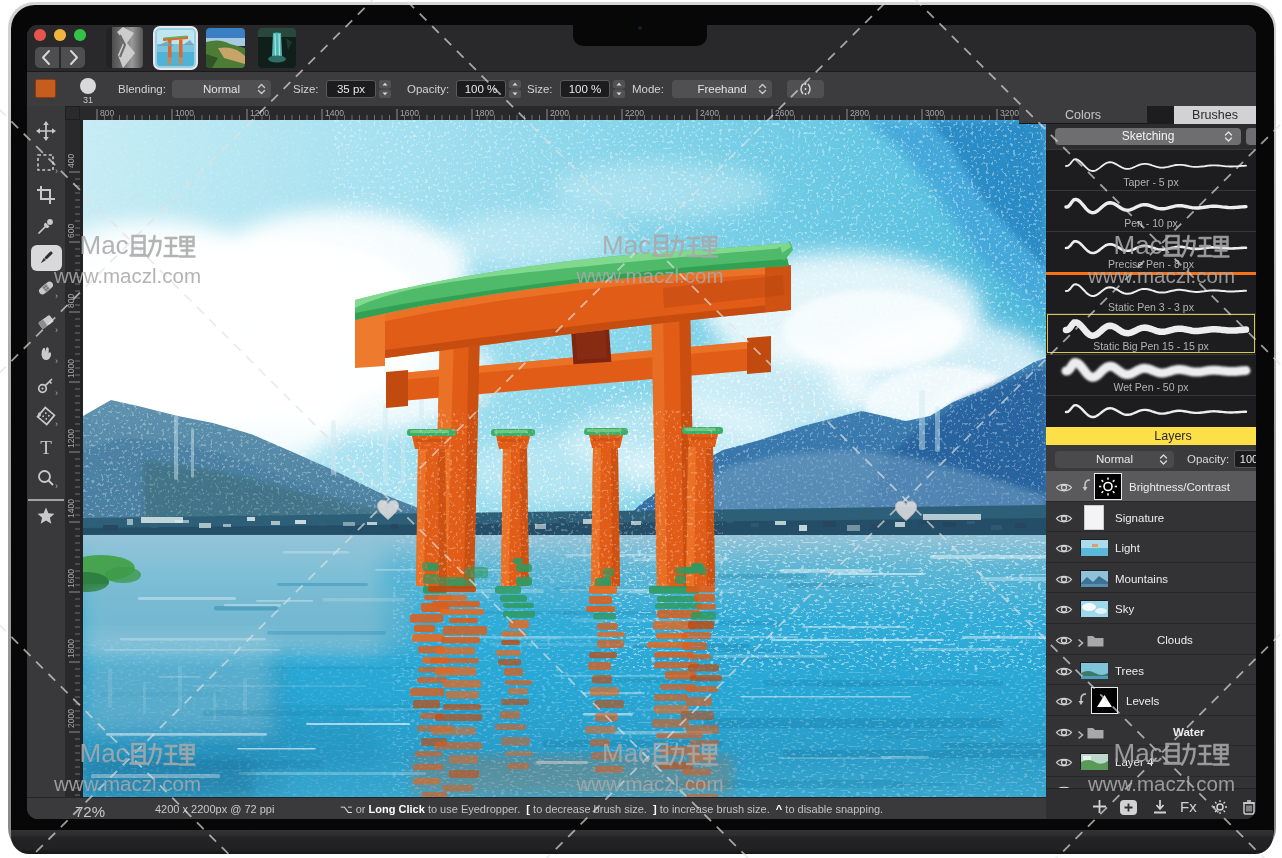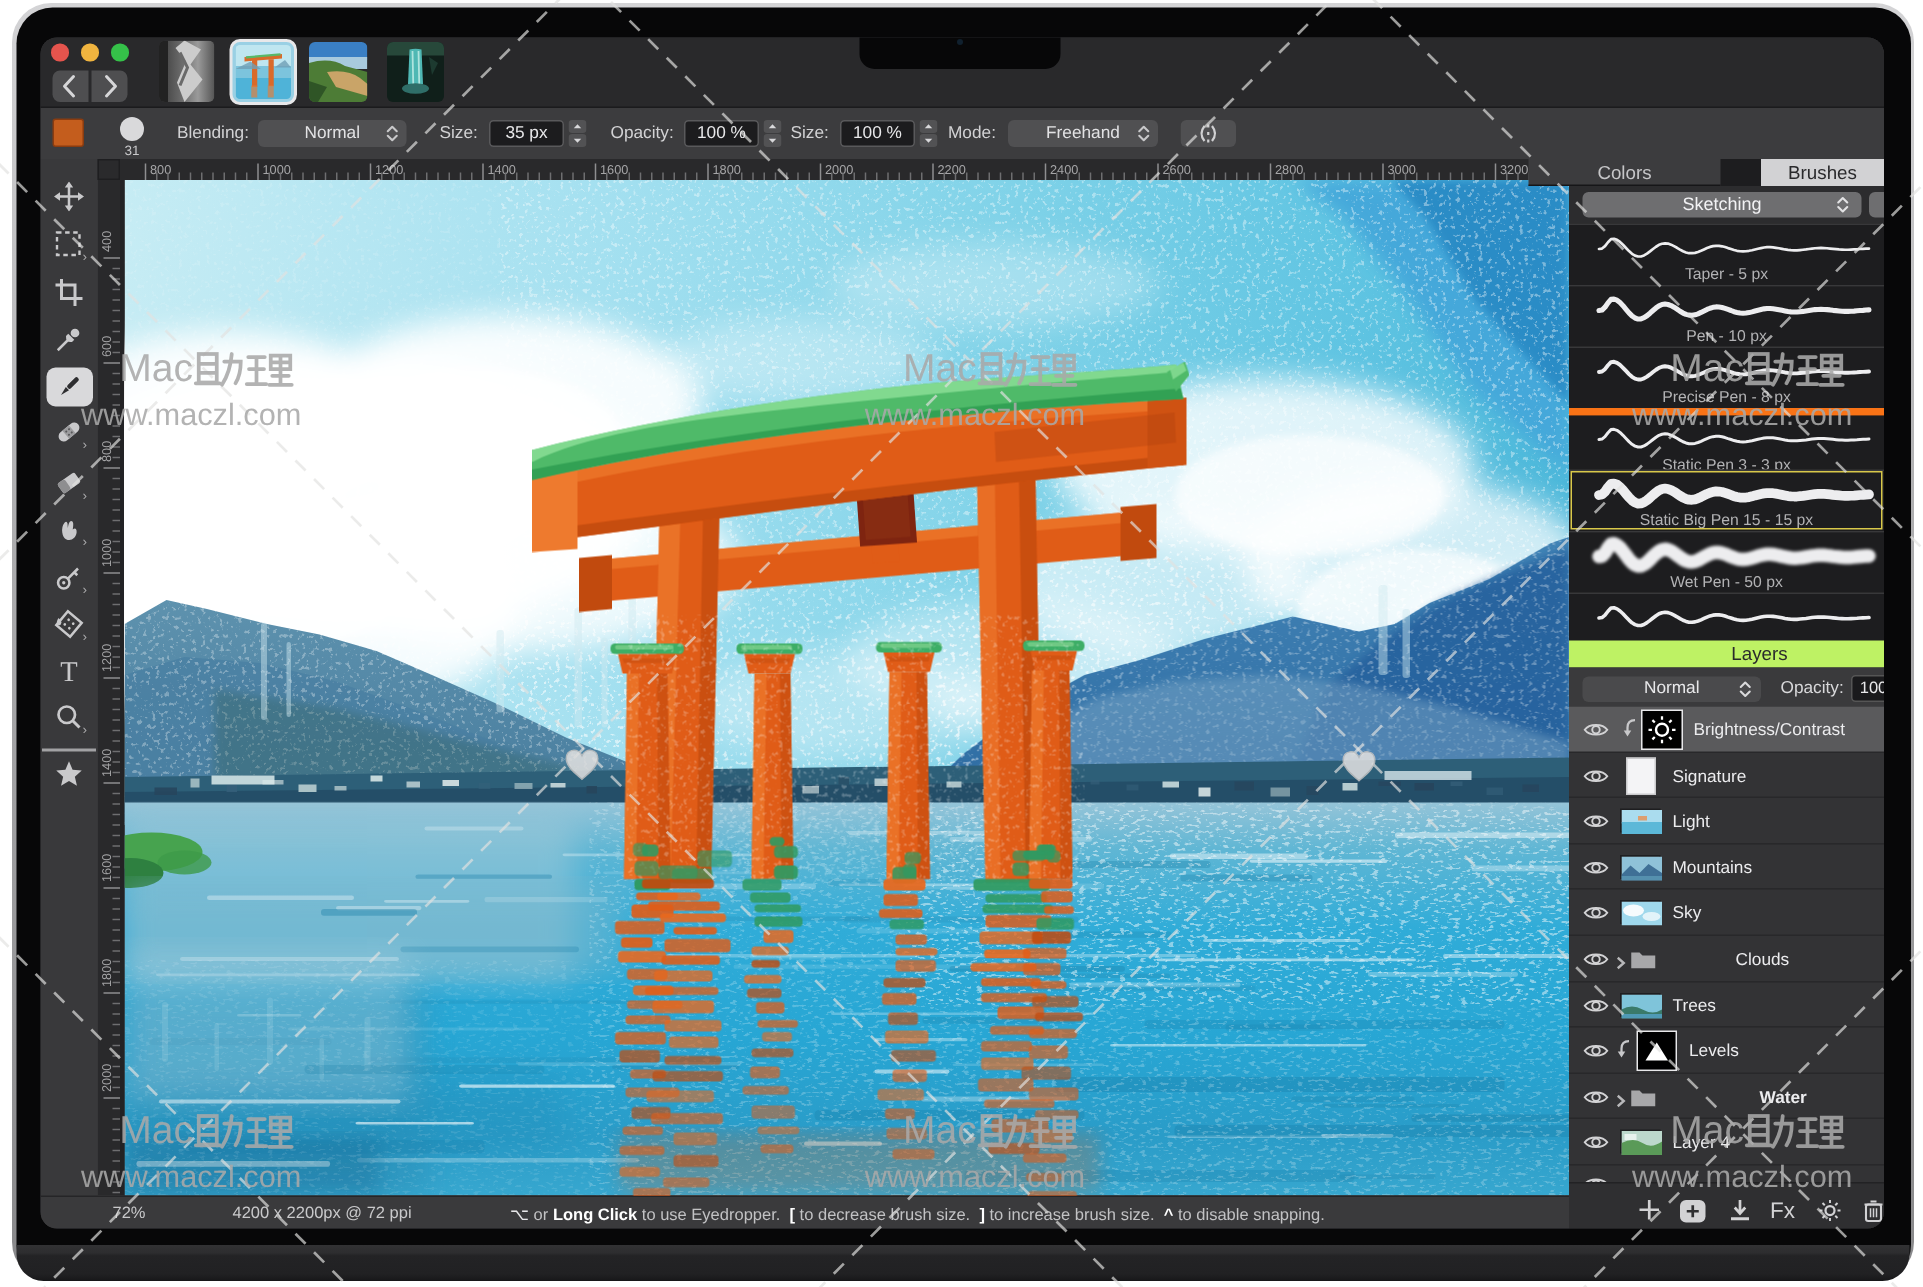--- a/index.html
+++ b/index.html
@@ -842,21 +842,21 @@
           <rect x="607" y="620" width="29" height="6.2" rx="2.5" fill="#e05c17" opacity="0.57"></rect>
           <rect x="606" y="633" width="26" height="8.8" rx="2.5" fill="#e8681e" opacity="0.58"></rect>
           <rect x="599" y="649" width="29" height="6.1" rx="2.5" fill="#e05c17" opacity="0.58"></rect>
           <rect x="601" y="662" width="24" height="5.6" rx="2.5" fill="#e05c17" opacity="0.52"></rect>
           <rect x="602" y="674" width="33" height="6.5" rx="2.5" fill="#e05c17" opacity="0.56"></rect>
         </g>
         <rect x="330" y="635" width="320" height="40" fill="#e05c17" opacity="0.22" filter="url(#b6)"></rect>
       </svg>
     </div>
     <div style="position:absolute;left:0;top:772px;width:1019px;height:22px;background:#3a3a3c;border-top:1px solid #252527;"></div>
-    <div style="position:absolute;left:48px;top:778px;width:40px;height:12px;color:#c9c9cb;font-size:11px;">72%</div>
+    <div style="position:absolute;left:48px;top:778px;width:40px;height:12px;color:#c9c9cb;font-size:15px;">72%</div>
     <div style="position:absolute;left:128px;top:778px;width:160px;height:12px;color:#c9c9cb;font-size:11px;">4200 x 2200px @ 72 ppi</div>
     <div style="position:absolute;left:313px;top:778px;width:540px;height:13px;color:#c2c2c4;font-size:11px;white-space:nowrap;"><span style="color:#e8e8ea">⌥</span> or <b style="color:#fff">Long Click</b> to use Eyedropper.&nbsp; <b style="color:#fff">[</b> to decrease brush size.&nbsp; <b style="color:#fff">]</b> to increase brush size.&nbsp; <b style="color:#fff">^</b> to disable snapping.</div>
     <div style="position:absolute;left:1019px;top:81px;width:210px;height:713px;background:#1d1d1f;"></div>
     <div style="position:absolute;left:992px;top:81px;width:128px;height:18px;background:#3c3c3e;color:#c6c6c8;font-size:12.5px;text-align:center;line-height:18px;border-bottom:1px solid #161618;">Colors</div>
     <div style="position:absolute;left:1147px;top:81px;width:82px;height:18px;background:#d2d2d4;color:#2a2a2c;font-size:12.5px;text-align:center;line-height:18px;">Brushes</div>
     <div style="position:absolute;left:1019px;top:99px;width:210px;height:25px;background:#2c2c2e;"></div>
     <div style="position:absolute;left:1028px;top:103px;width:186px;height:17px;background:#6e6e70;border-radius:4px;color:#f2f2f4;font-size:12px;text-align:center;line-height:17px;">Sketching<svg width="9" height="13" viewBox="0 0 9 13" style="position:absolute;right:8px;top:2px">
         <path d="M1.5 5 L4.5 2 L7.5 5 M1.5 8 L4.5 11 L7.5 8" stroke="#e2e2e4" stroke-width="1.4" fill="none" stroke-linecap="round" stroke-linejoin="round"></path>
       </svg></div>
     <div style="position:absolute;left:1219px;top:103px;width:14px;height:17px;background:#6e6e70;border-radius:4px 0 0 4px;"></div>
@@ -889,21 +889,21 @@
         <defs>
           <filter id="bw1" x="-20%" y="-50%" width="140%" height="200%">
             <feGaussianBlur stdDeviation="1.1"></feGaussianBlur>
           </filter>
         </defs>
         <rect width="210" height="41" fill="#1d1d1f"></rect>
         <polyline points="20.0,16.0 22.0,15.7 24.0,14.1 26.0,11.5 28.0,9.4 30.0,9.2 32.0,9.9 34.0,11.3 36.0,13.2 38.0,15.3 40.0,17.4 42.0,19.2 44.0,20.4 46.0,21.0 48.0,21.0 50.0,20.3 52.0,19.1 54.0,17.6 56.0,16.0 58.0,14.5 60.0,13.2 62.0,12.5 64.0,12.2 66.0,12.4 68.0,13.1 70.0,14.1 72.0,15.2 74.0,16.4 76.0,17.5 78.0,18.3 80.0,18.8 82.0,18.8 84.0,18.6 86.0,18.0 88.0,17.2 90.0,16.3 92.0,15.4 94.0,14.6 96.0,14.1 98.0,13.9 100.0,13.9 102.0,14.2 104.0,14.7 106.0,15.4 108.0,16.0 110.0,16.7 112.0,17.2 114.0,17.5 116.0,17.6 118.0,17.5 120.0,17.2 122.0,16.8 124.0,16.3 126.0,15.8 128.0,15.4 130.0,15.0 132.0,14.8 134.0,14.8 136.0,14.9 138.0,15.2 140.0,15.5 142.0,15.9 144.0,16.3 146.0,16.6 148.0,16.8 150.0,16.9 152.0,16.9 154.0,16.7 156.0,16.5 158.0,16.3 160.0,16.0 162.0,15.7 164.0,15.5 166.0,15.4 168.0,15.3 170.0,15.4 172.0,15.5 174.0,15.7 176.0,15.9 178.0,16.1 180.0,16.3 182.0,16.4 184.0,16.5 186.0,16.5 188.0,16.4 190.0,16.3 192.0,16.2 194.0,16.0 196.0,15.9 198.0,15.8 200.0,15.7" fill="none" stroke="#ededef" stroke-width="2.6" stroke-linecap="round" stroke-linejoin="round"></polyline>
         <text x="105" y="36" font-size="10.5" fill="#b2b2b4" text-anchor="middle">Precise Pen - 8 px</text>
       </svg>
     </div>
-    <div style="position:absolute;left:1019px;top:247px;width:210px;height:41px;overflow:hidden;border-top:5px solid #f97316;">
+    <div style="position:absolute;left:1019px;top:247px;width:210px;height:41px;overflow:hidden;border-top:3px solid #f97316;">
       <svg width="210" height="41" viewBox="0 0 210 41" style="display:block">
         <defs>
           <filter id="bw1" x="-20%" y="-50%" width="140%" height="200%">
             <feGaussianBlur stdDeviation="1.1"></feGaussianBlur>
           </filter>
         </defs>
         <rect width="210" height="41" fill="#1d1d1f"></rect>
         <polyline points="20.0,16.0 22.0,15.7 24.0,14.1 26.0,11.5 28.0,9.4 30.0,9.2 32.0,9.9 34.0,11.3 36.0,13.2 38.0,15.3 40.0,17.4 42.0,19.2 44.0,20.4 46.0,21.0 48.0,21.0 50.0,20.3 52.0,19.1 54.0,17.6 56.0,16.0 58.0,14.5 60.0,13.2 62.0,12.5 64.0,12.2 66.0,12.4 68.0,13.1 70.0,14.1 72.0,15.2 74.0,16.4 76.0,17.5 78.0,18.3 80.0,18.8 82.0,18.8 84.0,18.6 86.0,18.0 88.0,17.2 90.0,16.3 92.0,15.4 94.0,14.6 96.0,14.1 98.0,13.9 100.0,13.9 102.0,14.2 104.0,14.7 106.0,15.4 108.0,16.0 110.0,16.7 112.0,17.2 114.0,17.5 116.0,17.6 118.0,17.5 120.0,17.2 122.0,16.8 124.0,16.3 126.0,15.8 128.0,15.4 130.0,15.0 132.0,14.8 134.0,14.8 136.0,14.9 138.0,15.2 140.0,15.5 142.0,15.9 144.0,16.3 146.0,16.6 148.0,16.8 150.0,16.9 152.0,16.9 154.0,16.7 156.0,16.5 158.0,16.3 160.0,16.0 162.0,15.7 164.0,15.5 166.0,15.4 168.0,15.3 170.0,15.4 172.0,15.5 174.0,15.7 176.0,15.9 178.0,16.1 180.0,16.3 182.0,16.4 184.0,16.5 186.0,16.5 188.0,16.4 190.0,16.3 192.0,16.2 194.0,16.0 196.0,15.9 198.0,15.8 200.0,15.7" fill="none" stroke="#ededef" stroke-width="2.0" stroke-linecap="round" stroke-linejoin="round"></polyline>
         <text x="105" y="36" font-size="10.5" fill="#b2b2b4" text-anchor="middle">Static Pen 3 - 3 px</text>
       </svg>
@@ -937,21 +937,21 @@
         <defs>
           <filter id="bw1" x="-20%" y="-50%" width="140%" height="200%">
             <feGaussianBlur stdDeviation="1.1"></feGaussianBlur>
           </filter>
         </defs>
         <rect width="210" height="32" fill="#1d1d1f"></rect>
         <polyline points="20.0,16.0 22.0,15.7 24.0,14.1 26.0,11.5 28.0,9.4 30.0,9.2 32.0,9.9 34.0,11.3 36.0,13.2 38.0,15.3 40.0,17.4 42.0,19.2 44.0,20.4 46.0,21.0 48.0,21.0 50.0,20.3 52.0,19.1 54.0,17.6 56.0,16.0 58.0,14.5 60.0,13.2 62.0,12.5 64.0,12.2 66.0,12.4 68.0,13.1 70.0,14.1 72.0,15.2 74.0,16.4 76.0,17.5 78.0,18.3 80.0,18.8 82.0,18.8 84.0,18.6 86.0,18.0 88.0,17.2 90.0,16.3 92.0,15.4 94.0,14.6 96.0,14.1 98.0,13.9 100.0,13.9 102.0,14.2 104.0,14.7 106.0,15.4 108.0,16.0 110.0,16.7 112.0,17.2 114.0,17.5 116.0,17.6 118.0,17.5 120.0,17.2 122.0,16.8 124.0,16.3 126.0,15.8 128.0,15.4 130.0,15.0 132.0,14.8 134.0,14.8 136.0,14.9 138.0,15.2 140.0,15.5 142.0,15.9 144.0,16.3 146.0,16.6 148.0,16.8 150.0,16.9 152.0,16.9 154.0,16.7 156.0,16.5 158.0,16.3 160.0,16.0 162.0,15.7 164.0,15.5 166.0,15.4 168.0,15.3 170.0,15.4 172.0,15.5 174.0,15.7 176.0,15.9 178.0,16.1 180.0,16.3 182.0,16.4 184.0,16.5 186.0,16.5 188.0,16.4 190.0,16.3 192.0,16.2 194.0,16.0 196.0,15.9 198.0,15.8 200.0,15.7" fill="none" stroke="#ededef" stroke-width="2.4" stroke-linecap="round" stroke-linejoin="round"></polyline>
       </svg>
     </div>
     <div style="position:absolute;left:1020px;top:289px;width:208px;height:39px;border:1.5px solid #d8c84a;"></div>
-    <div style="position:absolute;left:1019px;top:402px;width:210px;height:18px;background:#bef264;color:#2a2a2c;font-size:12.5px;line-height:18px;text-align:center;"><span style="margin-left:44px">Layers</span></div>
+    <div style="position:absolute;left:1019px;top:402px;width:210px;height:18px;background:#fde047;color:#2a2a2c;font-size:12.5px;line-height:18px;text-align:center;"><span style="margin-left:44px">Layers</span></div>
     <div style="position:absolute;left:1019px;top:420px;width:210px;height:26px;background:#3a3a3c;"></div>
     <div style="position:absolute;left:1028px;top:426px;width:119px;height:17px;background:#4a4a4c;border-radius:4px;color:#e8e8ea;font-size:11.5px;text-align:center;line-height:17px;">Normal<svg width="9" height="13" viewBox="0 0 9 13" style="position:absolute;right:6px;top:2px">
         <path d="M1.5 5 L4.5 2 L7.5 5 M1.5 8 L4.5 11 L7.5 8" stroke="#d8d8da" stroke-width="1.4" fill="none" stroke-linecap="round" stroke-linejoin="round"></path>
       </svg></div>
     <div style="position:absolute;left:1160px;top:428px;width:50px;height:13px;color:#d8d8da;font-size:11.5px;">Opacity:</div>
     <div style="position:absolute;left:1207px;top:425px;width:30px;height:18px;background:#1a1a1c;border:1px solid #555;border-radius:3px;color:#e8e8ea;font-size:11px;line-height:16px;text-align:center;">100</div>
     <div style="position:absolute;left:1019px;top:446.0px;width:210px;height:30.6px;background:#5a5a5c;border-bottom:1px solid #28282a;"></div>
     <div style="position:absolute;left:1028px;top:455.0px;width:18px;height:13px;"><svg width="18" height="13" viewBox="0 0 18 13">
         <path d="M1.5 6.5 C4.5 2.2 13.5 2.2 16.5 6.5 C13.5 10.8 4.5 10.8 1.5 6.5 Z" fill="none" stroke="#d2d2d4" stroke-width="1.3"></path>
         <circle cx="9" cy="6.5" r="2.5" fill="none" stroke="#d2d2d4" stroke-width="1.3"></circle>

